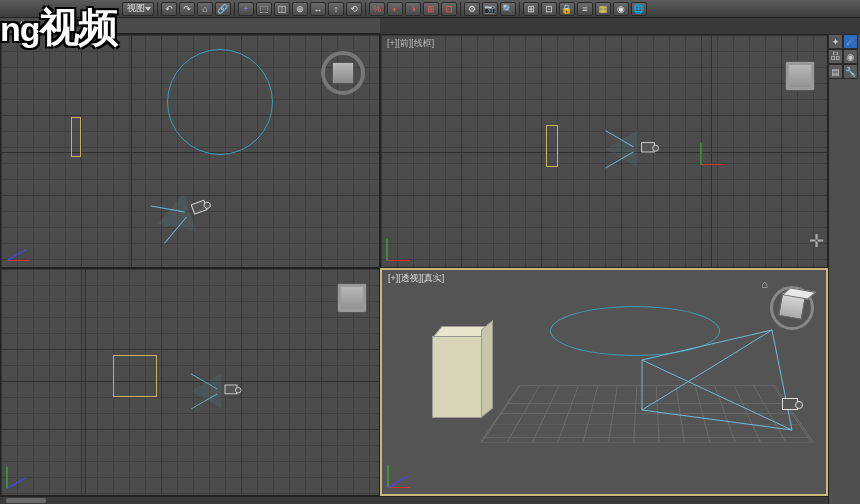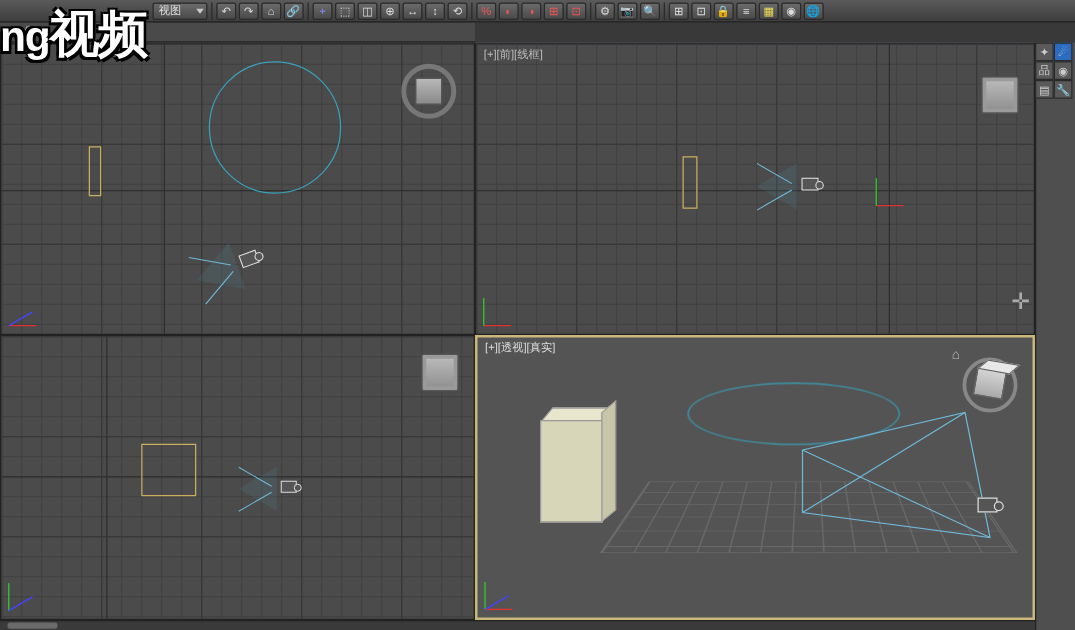--- a/index.html
+++ b/index.html
@@ -1,34 +1,34 @@
 <!DOCTYPE html>
 <html><head>
 <meta charset="utf-8">
 <style>
   html,body{margin:0;padding:0;width:860px;height:504px;background:#393939;font-family:"Microsoft YaHei",Arial,sans-serif;font-size:10px;color:#ccc;overflow:hidden}
   *{box-sizing:border-box}
   
   .topbar{position:absolute;left:0;top:0;right:0;height:18px;background:linear-gradient(#5a5a5a,#3e3e3e);border-bottom:1px solid #222;display:flex;align-items:center;padding:0 2px;gap:2px;z-index:20}
   .tb-btn{width:16px;height:14px;background:linear-gradient(#6a6a6a,#4a4a4a);border:1px solid #2a2a2a;border-radius:2px;display:flex;align-items:center;justify-content:center;font-size:9px;color:#ddd;cursor:pointer}
   .tb-sep{width:1px;height:14px;background:#2a2a2a;margin:0 1px}
-  .tb-drop{height:14px;background:linear-gradient(#6a6a6a,#4a4a4a);border:1px solid #2a2a2a;border-radius:2px;display:flex;align-items:center;padding:0 20px 0 4px;font-size:9px;color:#ddd;position:relative;cursor:pointer}
+  .tb-drop{height:14px;background:linear-gradient(#6a6a6a,#4a4a4a);border:1px solid #2a2a2a;border-radius:2px;display:flex;align-items:center;padding:0 8px 0 4px;font-size:9px;color:#ddd;position:relative;cursor:pointer}
   .tb-drop:after{content:"";position:absolute;right:2px;top:4px;border-left:3px solid transparent;border-right:3px solid transparent;border-top:4px solid #ccc}
   .red-ico{color:#e55}
   .grn-ico{color:#5c5}
   .blu-ico{color:#88f}
   .yel-ico{color:#ed5}
   
   .menubar{position:absolute;left:0;top:18px;width:380px;height:16px;background:#4a4a4a;border-bottom:1px solid #222;display:flex;align-items:center;gap:14px;padding-left:20px;font-size:10px;z-index:19}
   .menubar span{cursor:pointer}
   
   .logo{position:absolute;left:0;top:0;z-index:30;font-family:Arial,sans-serif;font-weight:900;font-size:34px;color:#fff;letter-spacing:-1px;text-shadow:0 0 2px #000,2px 2px 0 #000,-2px -2px 0 #000,2px -2px 0 #000,-2px 2px 0 #000}
   .logo .cn{font-family:"Microsoft YaHei";font-size:40px}
   
-  .quad{position:absolute;left:0;top:34px;right:32px;bottom:8px;background:#c4b5fd}
+  .quad{position:absolute;left:0;top:34px;right:32px;bottom:8px;background:#f97316}
   .vp{position:absolute;background:#4b4b4b;border:1px solid #222}
   .vp-tl{left:0;top:0;width:380px;height:234px}
   .vp-tr{left:380px;top:0;right:0;height:234px}
   .vp-bl{left:0;top:234px;width:380px;bottom:0}
   .vp-br{left:380px;top:234px;right:0;bottom:0;border:2px solid #c9b87a;background:#545454}
   .vp-label{position:absolute;left:6px;top:2px;font-size:9px;color:#bbb;pointer-events:none;z-index:5}
   
   .grid{position:absolute;inset:0;background-image:
     linear-gradient(#3f3f3f 1px,transparent 1px),
     linear-gradient(90deg,#3f3f3f 1px,transparent 1px);

